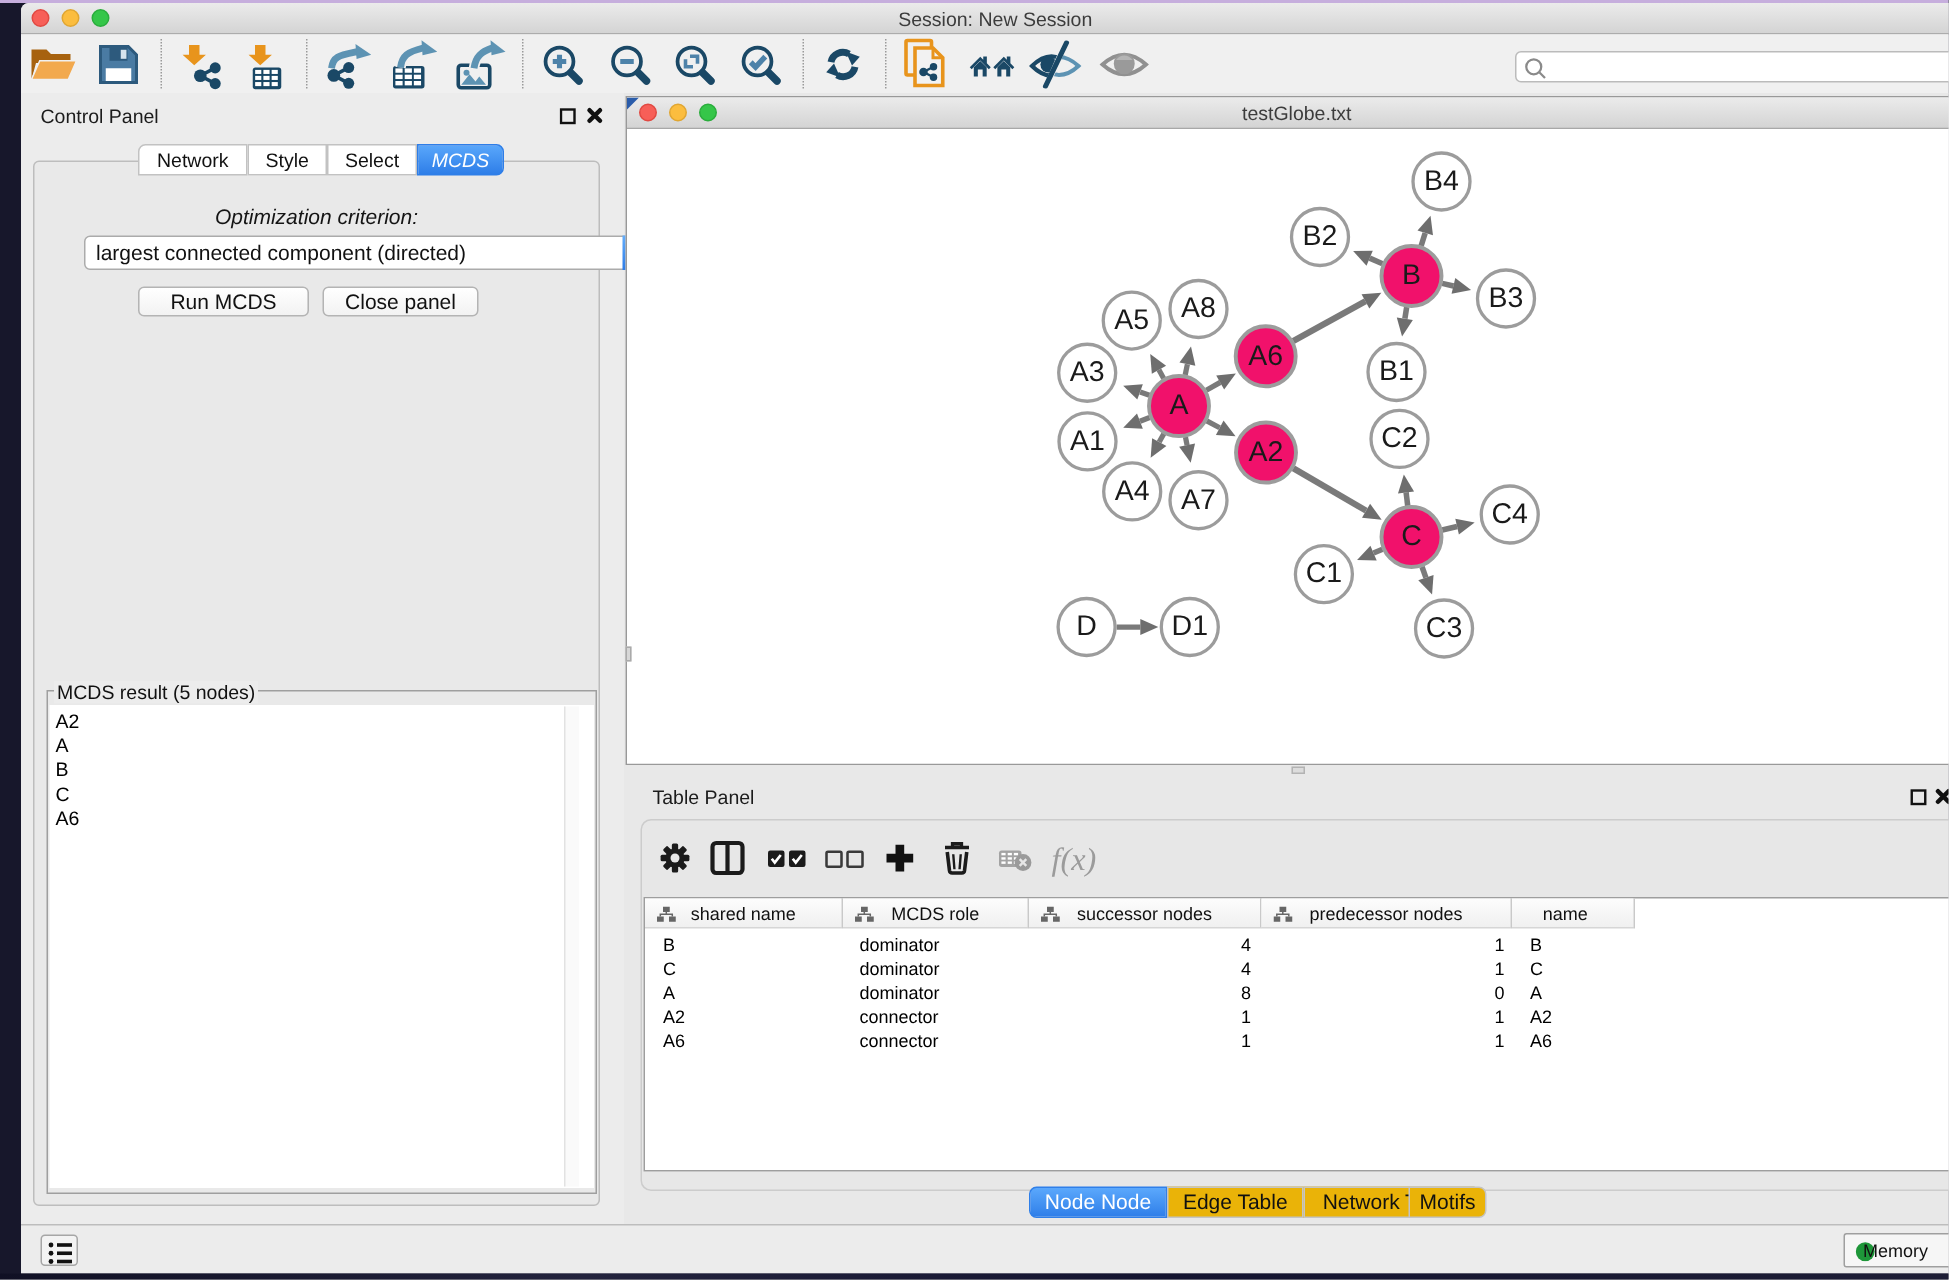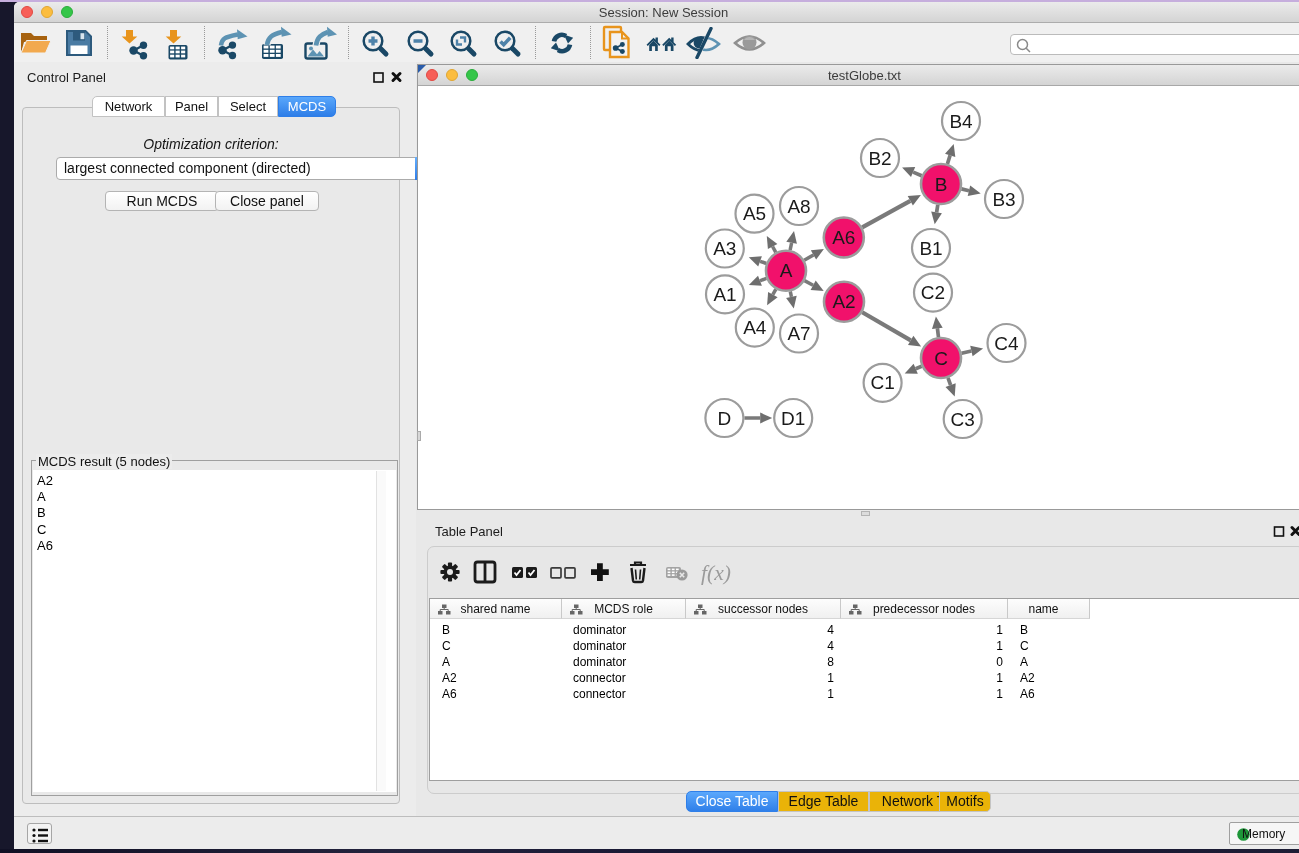--- a/index.html
+++ b/index.html
@@ -19,21 +19,21 @@
 #toolbar { left:0; top:21px; width:1299px; height:40px; background:#f0f0f0; border-bottom:1px solid #c3c3c3; }
 .sep { top:3px; height:33px; width:0; border-left:1px dotted #9a9a9a; }
 #search { left:996px; top:11px; width:294px; height:21px; background:#fff; border:1px solid #bbb; border-radius:4px; }
 
 #cpanel { left:0; top:60px; width:402px; height:754px; background:#ececec; }
 #workarea { left:402px; top:60px; width:897px; height:754px; background:#e8e8e8; }
 
 #cp-title { left:13px; top:68px; font-size:13px; color:#1c1c1c; }
 #cp-box { left:8px; top:105px; width:378px; height:697px; background:#e9e9e9; border:1px solid #bdbdbd; border-radius:4px; }
 .tab { top:94px; height:21px; border:1px solid #c2c2c2; background:#fff; font-size:13px; color:#111; text-align:center; line-height:20px; }
-.tabsel { background:linear-gradient(#59a7fb,#2e7ee8); color:#fff; border-color:#2e7ee8; }
+.tabsel { background:linear-gradient(#59a7fb,#2e7ee8); color:#fff; border-color:#2e7ee8;font-style:italic; }
 #opt-label { left:8px; top:134px; width:378px; text-align:center; font-size:14px; color:#141414;font-style:italic; }
 #opt-select { left:42px; top:155px; width:376px; height:23px; background:#fff; border:1px solid #ababab; border-radius:4px; font-size:14px; color:#111; line-height:21px; padding-left:7px; }
 #opt-stepper { right:-1px; top:-1px; width:17px; height:23px; border-radius:0 4px 4px 0; background:linear-gradient(#64aefc,#2d7ce7); }
 .btn { top:189px; height:20px; background:linear-gradient(#ffffff,#f2f2f2); border:1px solid #b4b4b4; border-radius:4px; font-size:14px; color:#111; text-align:center; line-height:18px; }
 
 #fs { left:17px; top:458px; width:367px; height:336px; border:1px solid #9f9f9f; }
 #fs-legend { left:22px; top:452px; background:#ececec; padding:0 2px; font-size:13px; color:#111; }
 #fs-list { left:1px; top:9px; width:363px; height:322px; background:#fff; font-size:13px; line-height:16.2px; padding:3px 0 0 4px; color:#000; }
 #fs-scroll { right:11px; top:10px; width:10px; height:320px; background:#fafafa; border-left:1px solid #e2e2e2; }
 
@@ -226,32 +226,32 @@
   <div class="abs" id="cpanel"></div>
   <div class="abs" id="workarea"></div>
 
   <div class="abs" id="cp-title">Control Panel</div>
   <svg class="abs" style="left:359px;top:69px" width="32" height="14">
     <rect x="1" y="2" width="9" height="9" fill="none" stroke="#111" stroke-width="1.6"></rect>
     <path d="M20 2.5 L27 9.5 M27 2.5 L20 9.5" stroke="#111" stroke-width="3" stroke-linecap="round"></path>
   </svg>
   <div class="abs" id="cp-box"></div>
   <div class="abs tab" style="left:78px;width:73px;border-radius:5px 0 0 0">Network</div>
-  <div class="abs tab" style="left:151px;width:53px">Panel</div>
+  <div class="abs tab" style="left:151px;width:53px">Style</div>
   <div class="abs tab" style="left:204px;width:60px">Select</div>
   <div class="abs tab tabsel" style="left:264px;width:58px;border-radius:0 5px 5px 0">MCDS</div>
   <div class="abs" id="opt-label">Optimization criterion:</div>
   <div class="abs" id="opt-select">largest connected component (directed)
     <div class="abs" id="opt-stepper">
       <svg width="17" height="23">
           <path d="M5 8.2 L8.5 4.2 L12 8.2 M5 14.8 L8.5 18.8 L12 14.8" fill="none" stroke="#fff" stroke-width="2.4" stroke-linecap="round" stroke-linejoin="round"></path>
         </svg>
     </div>
   </div>
-  <div class="abs btn" style="left:91px;width:114px">Run MCDS</div>
+  <div class="abs btn" style="left:78px;width:114px">Run MCDS</div>
   <div class="abs btn" style="left:201px;width:104px">Close panel</div>
   <div class="abs" id="fs">
     <div class="abs" id="fs-list">A2<br>A<br>B<br>C<br>A6</div>
     <div class="abs" id="fs-scroll"></div>
   </div>
   <div class="abs" id="fs-legend">MCDS result (5 nodes)</div>
 
   <div class="abs" id="net">
     <div class="abs" id="net-tb">
       <div class="abs tl t1"></div>
@@ -458,21 +458,21 @@
       <div class="abs trow" style="left:143px;top:72px">connector</div>
       <div class="abs trow" style="left:256px;width:148px;top:72px;text-align:right">1</div>
       <div class="abs trow" style="left:411px;width:162px;top:72px;text-align:right">1</div>
       <div class="abs trow" style="left:590px;top:72px">A2</div>
       <div class="abs trow" style="left:12px;top:88px">A6</div>
       <div class="abs trow" style="left:143px;top:88px">connector</div>
       <div class="abs trow" style="left:256px;width:148px;top:88px;text-align:right">1</div>
       <div class="abs trow" style="left:411px;width:162px;top:88px;text-align:right">1</div>
       <div class="abs trow" style="left:590px;top:88px">A6</div>
     </div>
-  <div class="abs btab btabsel" style="left:672px;width:92px;border-radius:5px 0 0 5px">Close Table</div>
+  <div class="abs btab btabsel" style="left:672px;width:92px;border-radius:5px 0 0 5px">Node Node</div>
   <div class="abs btab" style="left:764px;width:91px">Edge Table</div>
   <div class="abs btab" style="left:855px;width:114px">Network Table</div>
   <div class="abs btab" style="left:925px;width:52px;border-radius:0 5px 5px 0">Motifs</div>
 
   <div class="abs" id="status"></div>
   <div class="abs" id="listBtn">
     <svg width="23" height="19" style="margin:2px 0 0 3px">
       <circle cx="3" cy="4" r="1.6" fill="#111"></circle>
         <rect x="7" y="2.8" width="10" height="2.4" fill="#111"></rect>
       <circle cx="3" cy="9.5" r="1.6" fill="#111"></circle>

